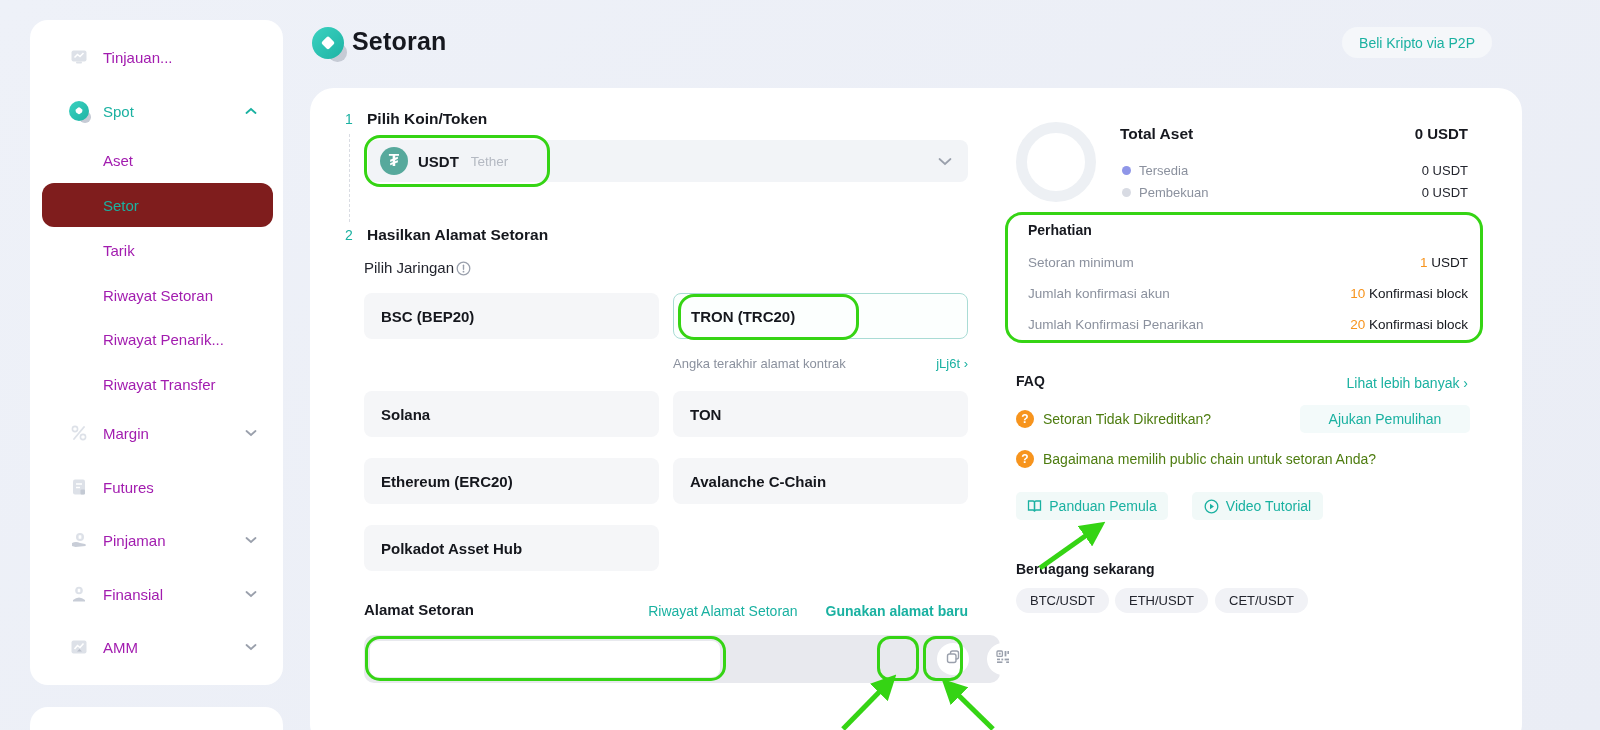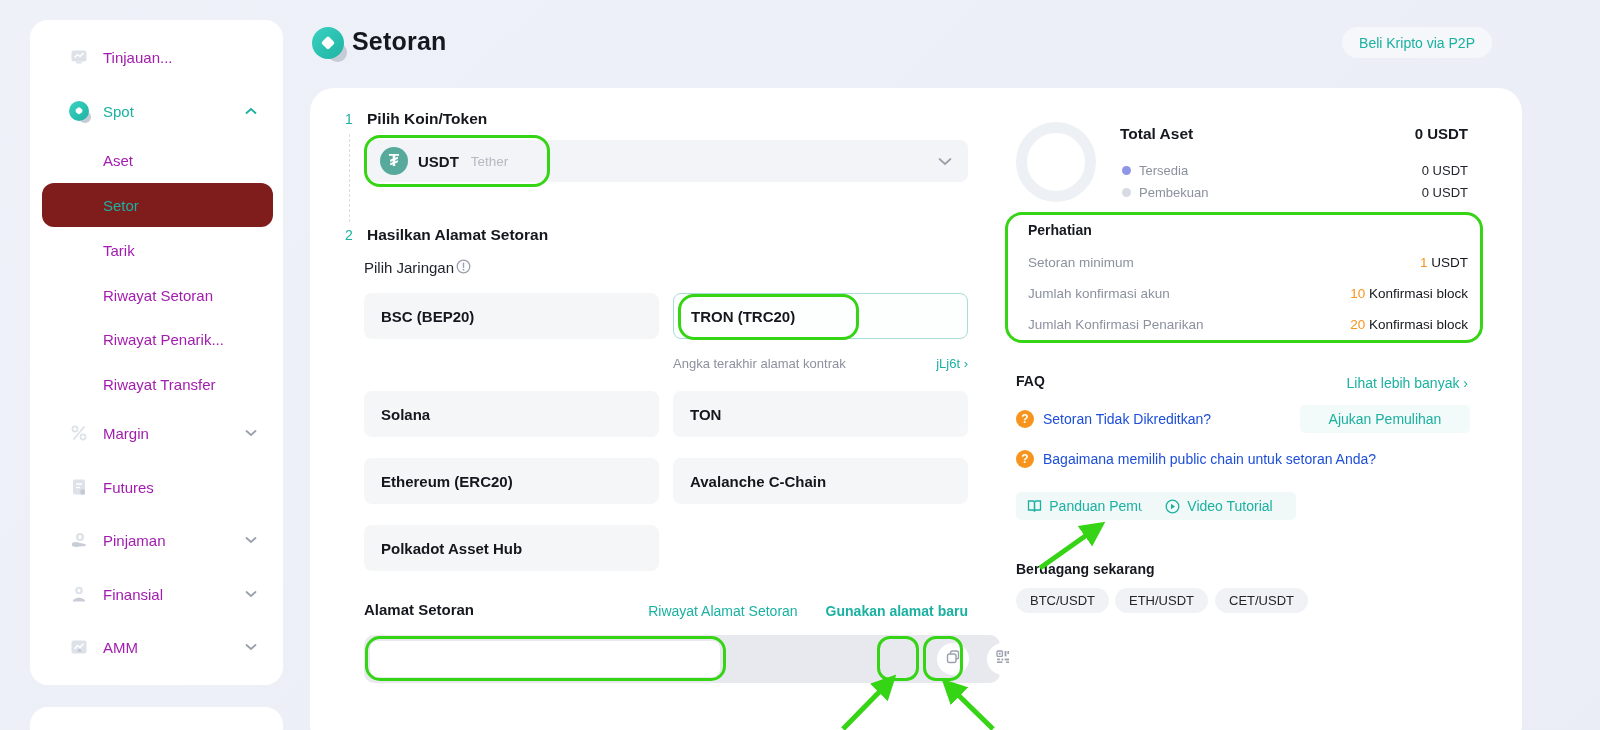--- a/index.html
+++ b/index.html
@@ -38,21 +38,21 @@
   .stepnum { color:#1ab1a1; font-size:14px; width:16px; text-align:center; }
   .steptitle { font-weight:700; font-size:15.5px; color:#15171d; }
   .dash { left:39px; top:46px; height:88px; border-left:1px dashed #d9dce3; }
 
   .coinsel { left:58px; top:52px; width:600px; height:42px; background:#f2f4f7; border-radius:8px; display:flex; align-items:center; cursor:pointer; }
   .tether { width:28px; height:28px; margin-left:12px; border-radius:50%; background:#57a99c; color:#fff; display:flex; align-items:center; justify-content:center; font-size:17px; font-weight:700; }
   .coinsym { margin-left:10px; font-size:15px; font-weight:700; }
   .coinname { margin-left:12px; font-size:13.5px; color:#b4b9c2; }
   .coinsel .chev { margin-left:auto; margin-right:16px; display:flex; }
 
-  .netlabel { font-size:15px; color:#23252e; display:flex; align-items:flex-start; gap:2px; }
+  .netlabel { font-size:15px; color:#23252e; display:flex; align-items:flex-end; gap:2px; }
   .netbtn { position:absolute; width:295px; height:46px; background:#f5f6f8; border-radius:8px; display:flex; align-items:center; font-size:15px; font-weight:700; color:#15171d; cursor:pointer; }
   .netbtn span { margin-left:17px; }
   .netbtn.sel { background:#fcfffe; border:1px solid #a9dcd5;text-align:right; }
   .hintrow { left:363px; top:268px; width:295px; display:flex; justify-content:space-between; font-size:13px; }
   .hintrow .h { color:#8b919e; }
   .hintrow .v { color:#1ab1a1; cursor:pointer; }
 
   .addr-label { font-size:15px; font-weight:700; }
   .addr-links { display:flex; gap:28px; font-size:14px; color:#1ab1a1; }
   .addrbar { left:54px; top:547px; width:636px; height:48px; background:#e8e9ee; border-radius:10px; }
@@ -67,21 +67,21 @@
   .legrow .dot { width:9px; height:9px; border-radius:50%; margin-right:8px; }
   .legrow .lv { margin-left:auto; color:#23252e; }
 
   .att-title { font-size:14px; font-weight:700; }
   .attrow { position:absolute; left:718px; width:440px; display:flex; font-size:13.5px; color:#8b919e; }
   .attrow .rv { margin-left:auto; color:#15171d; }
   .attrow .num { color:#f7941d; }
 
   .faq-more { font-size:14px; color:#1ab1a1; cursor:pointer; }
   .qicon { width:18px; height:18px; border-radius:50%; background:#f7941d; color:#fff; font-size:12px; font-weight:700; display:flex; align-items:center; justify-content:center; }
-  .qtext { font-size:14px; color:#1d4ed8; }
+  .qtext { font-size:14px; color:#4d7c0f; }
   .tealbtn { position:absolute; height:28px; display:flex; align-items:center; justify-content:center; gap:7px; background:#f1f9f8; border-radius:5px; color:#1ab1a1; font-size:14px; cursor:pointer; }
   .pill { position:absolute; height:25px; padding:0 14px; display:flex; align-items:center; background:#f1f2f6; border-radius:13px; font-size:13px; color:#23252e; cursor:pointer; }
 
   
   .anno { position:absolute; border:3px solid #35d414; border-radius:14px; pointer-events:none; }
   .arrows { left:0; top:0; width:1600px; height:730px; pointer-events:none; }
 </style>
 </head>
 <body>
 
@@ -363,21 +363,21 @@
 
   <div class="tealbtn" style="left:706px;top:404px;width:152px">
     <span style="display:flex">
       <svg width="15" height="14" viewBox="0 0 15 14">
           <path d="M1.5 2 h4.5 a1.5 1.5 0 0 1 1.5 1.5 v9 a1.5 1.5 0 0 0 -1.5 -1.5 h-4.5 z" stroke="#1ab1a1" stroke-width="1.3" fill="none"></path>
           <path d="M13.5 2 h-4.5 a1.5 1.5 0 0 0 -1.5 1.5 v9 a1.5 1.5 0 0 1 1.5 -1.5 h4.5 z" stroke="#1ab1a1" stroke-width="1.3" fill="none"></path>
         </svg>
     </span>
     <span>Panduan Pemula</span>
   </div>
-  <div class="tealbtn" style="left:832px;top:404px;width:154px">
+  <div class="tealbtn" style="left:882px;top:404px;width:131px">
     <span style="display:flex">
       <svg width="15" height="15" viewBox="0 0 15 15">
           <circle cx="7.5" cy="7.5" r="6.3" stroke="#1ab1a1" stroke-width="1.3" fill="none"></circle>
           <path d="M6 4.8 l4 2.7 -4 2.7 z" fill="#1ab1a1"></path>
         </svg>
     </span>
     <span>Video Tutorial</span>
   </div>
 
   <div class="abs att-title" style="left:706px;top:473px">Berdagang sekarang</div>

